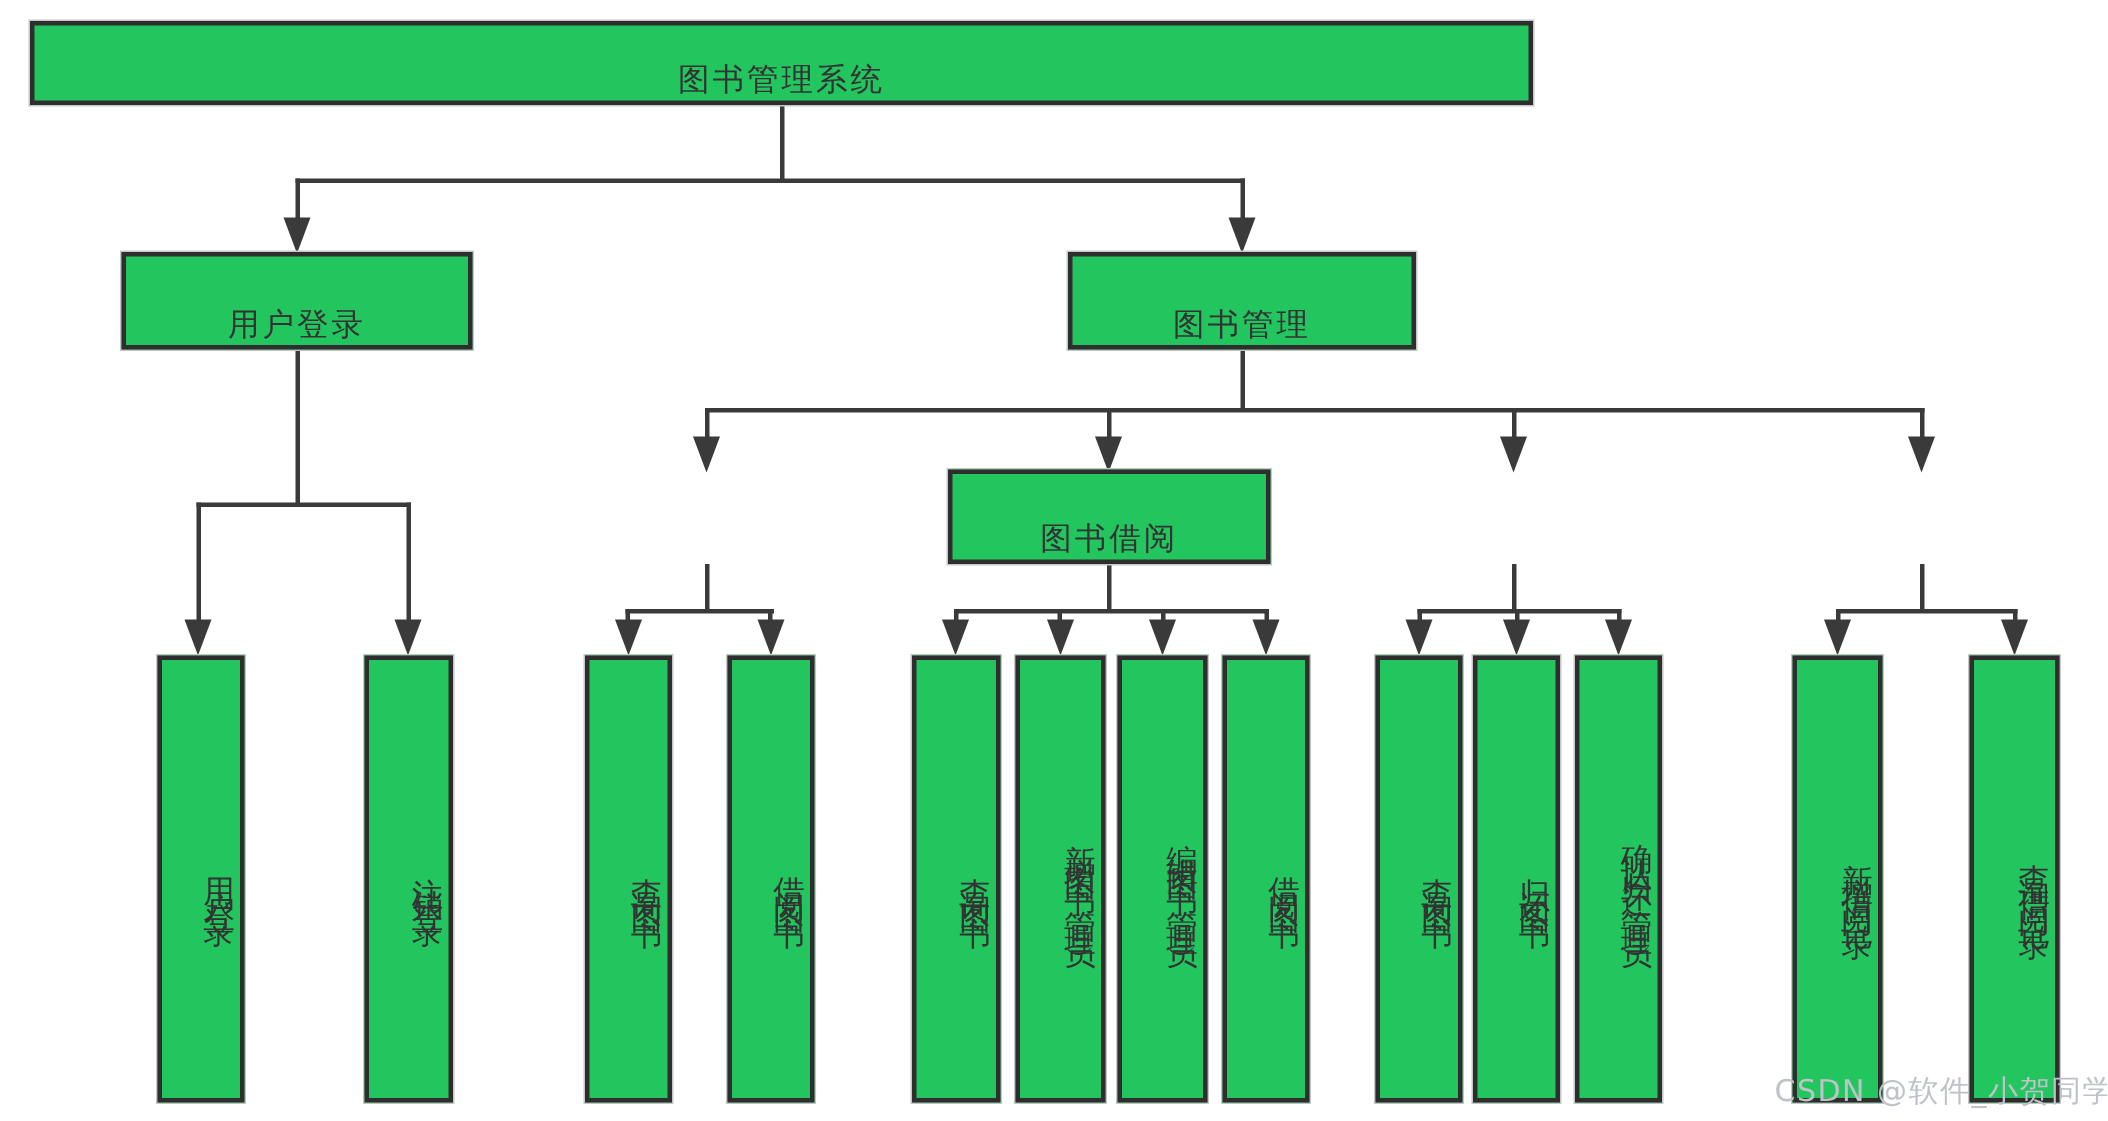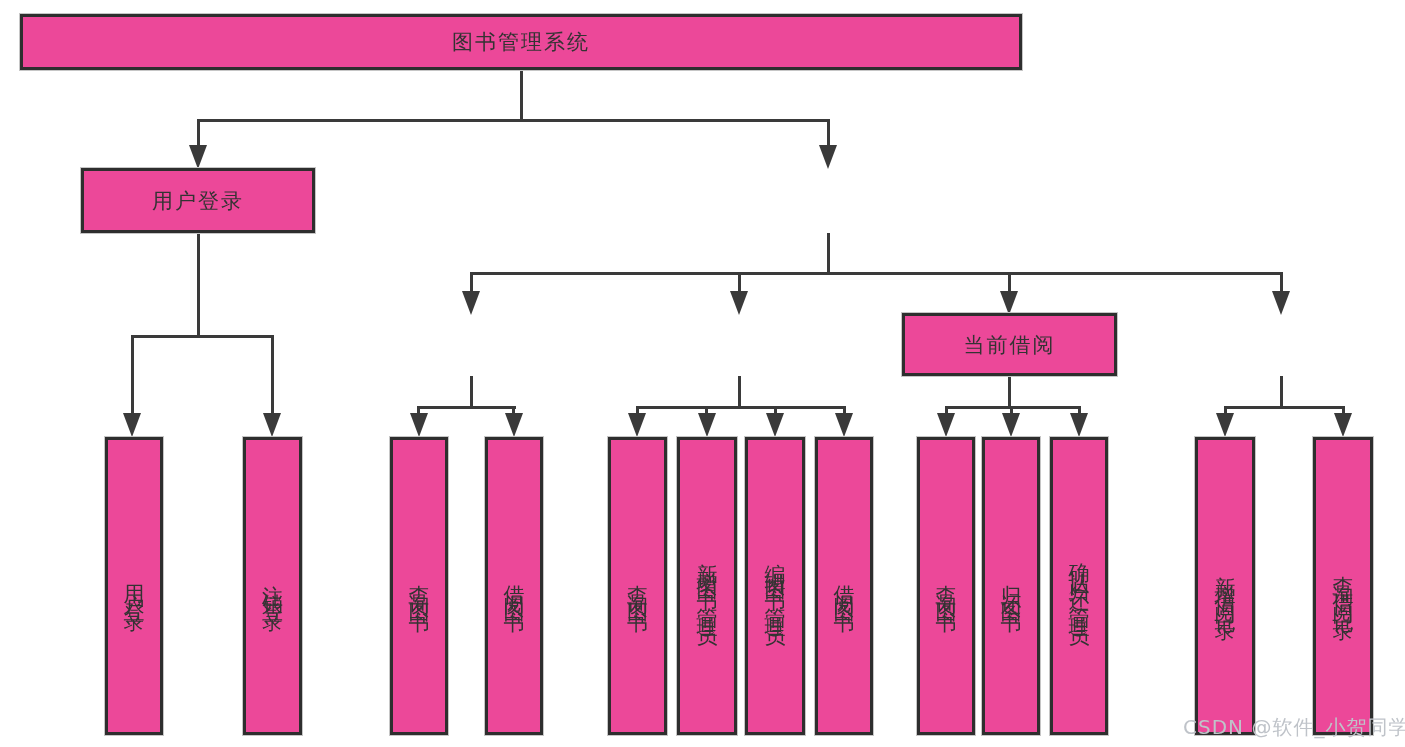--- a/index.html
+++ b/index.html
@@ -7,25 +7,25 @@
     position: relative;
     width: 1405px;
     height: 747px;
     background: #ffffff;
     overflow: hidden;
     font-family: "DejaVu Sans", "Liberation Sans", sans-serif;
   }
   .box {
     position: absolute;
     box-sizing: border-box;
-    background: #ec4899;
+    background: #22c55e;
     border: 3px solid #2e2e2e;
     box-shadow: 0 0 0 1px #c6c6c6;
     display: flex;
-    align-items: center;
+    align-items: flex-end;
     justify-content: center;
     color: #333333;
     font-size: 21px;
     letter-spacing: 2px;
     z-index: 2;
   }
   .box.leaf {
     writing-mode: vertical-lr;
     letter-spacing: 9px;
     font-size: 21px;
@@ -63,23 +63,26 @@
 
 <div class="canvas">
 
   <div class="box" style="left:20px;top:14px;width:1002px;height:56px">
     <span class="lbl">图书管理系统</span>
   </div>
 
   <div class="box" style="left:81px;top:168px;width:234px;height:65px">
     <span class="lbl">用户登录</span>
   </div>
+  <div class="box" style="left:712px;top:168px;width:232px;height:65px">
+    <span class="lbl">图书管理</span>
+  </div>
 
-  <div class="box" style="left:902px;top:313px;width:215px;height:63px">
-    <span class="lbl">当前借阅</span>
+  <div class="box" style="left:632px;top:313px;width:215px;height:63px">
+    <span class="lbl">图书借阅</span>
   </div>
 
   <div class="box leaf" style="left:105px;top:437px;width:58px;height:298px">
     <span class="lbl">用户登录</span>
   </div>
   <div class="box leaf" style="left:243px;top:437px;width:59px;height:298px">
     <span class="lbl">注销登录</span>
   </div>
 
   <div class="box leaf" style="left:390px;top:437px;width:58px;height:298px">

